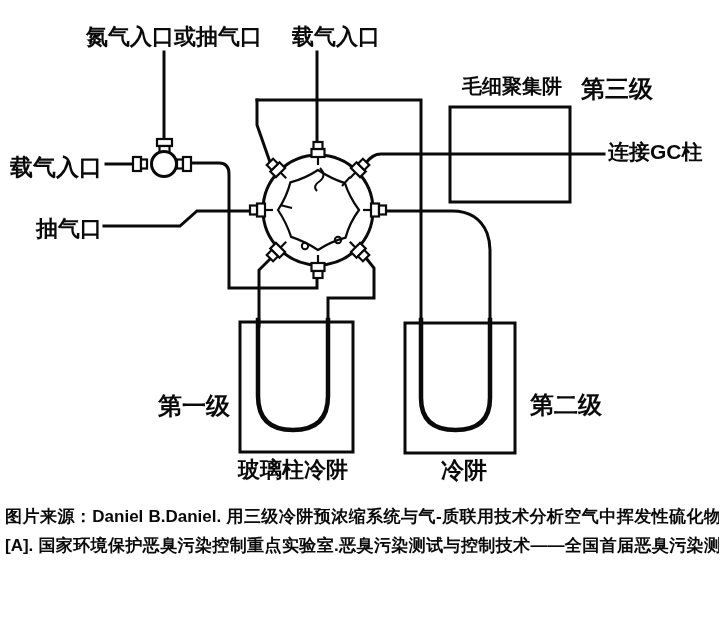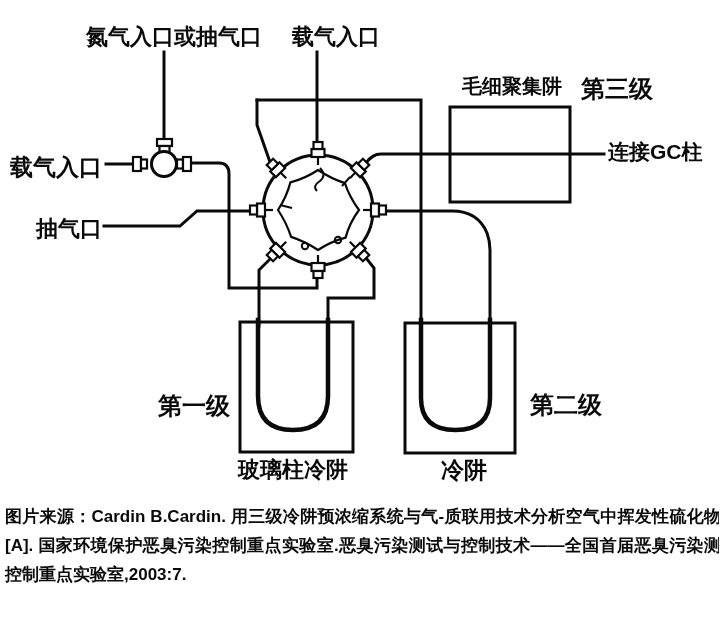--- a/index.html
+++ b/index.html
@@ -154,18 +154,17 @@
     <text x="581" y="97" font-size="24" fill="#e8191d">第三级</text>
     <text x="608" y="159" font-size="21">连接GC柱</text>
     <text x="158" y="414" font-size="24" fill="#e8191d">第一级</text>
     <text x="530" y="413" font-size="24" fill="#e8191d">第二级</text>
     <text x="238" y="477" font-size="22">玻璃柱冷阱</text>
     <text x="441" y="478" font-size="23">冷阱</text>
   </svg>
 
   
   <div class="caption">
-    <div class="line just">图片来源：Cardin B.Cardin. 用三级冷阱预浓缩系统与气-质联用技术分析空气中挥发性硫化物</div>
+    <div class="line just">图片来源：Daniel B.Daniel. 用三级冷阱预浓缩系统与气-质联用技术分析空气中挥发性硫化物</div>
     <div class="line just">[A]. 国家环境保护恶臭污染控制重点实验室.恶臭污染测试与控制技术——全国首届恶臭污染测</div>
-    <div class="line">控制重点实验室,2003:7.</div>
   </div>
 
 </div>
 
 </body></html>

